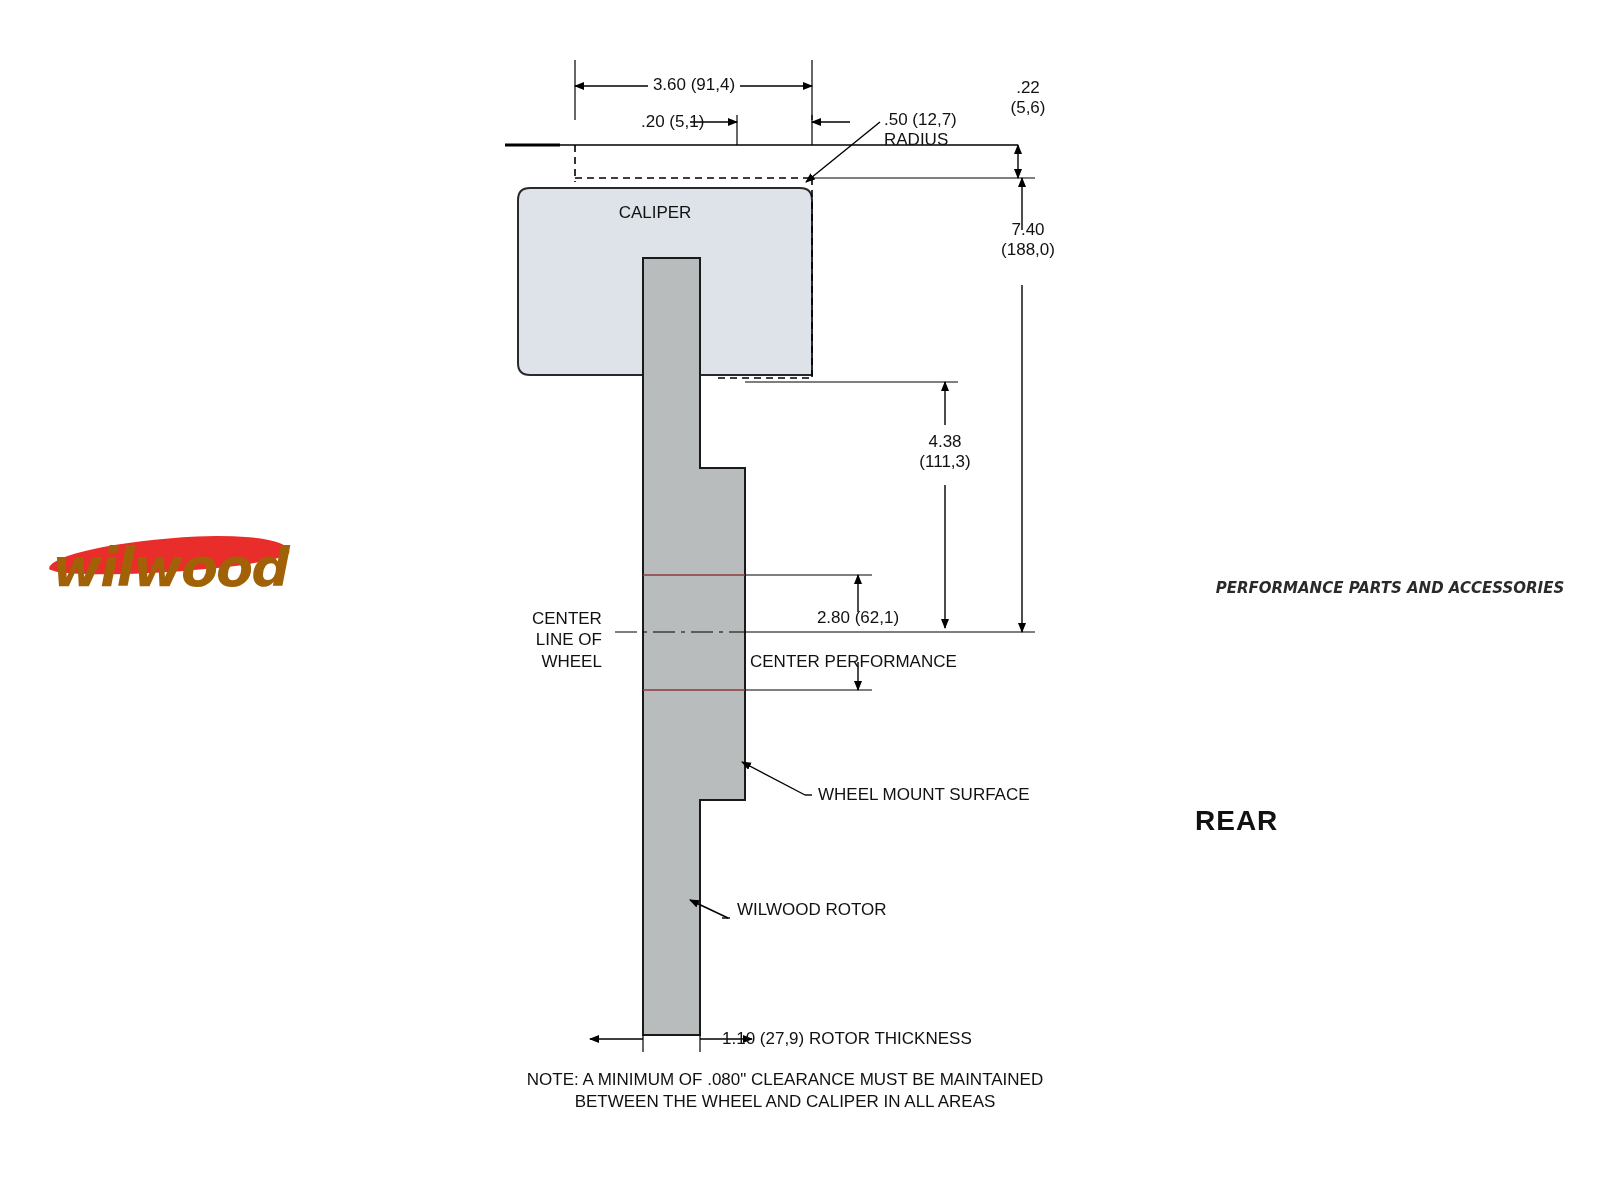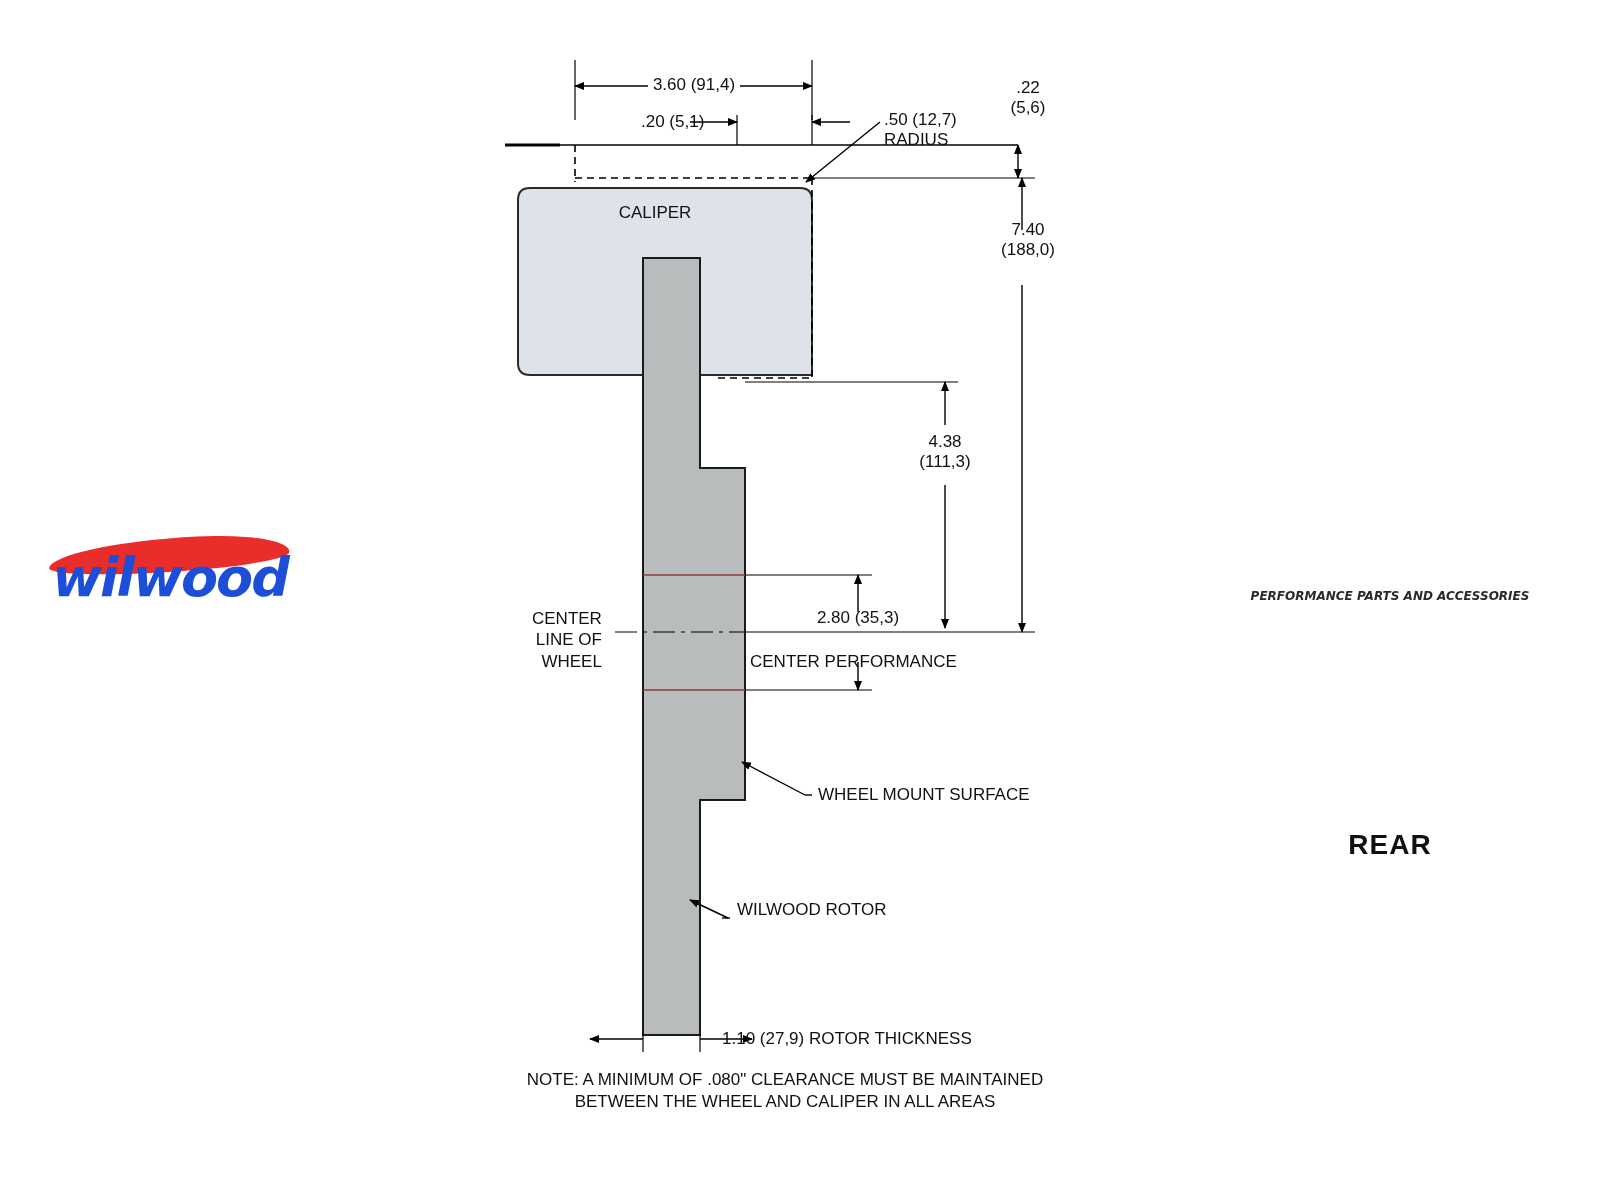--- a/index.html
+++ b/index.html
@@ -40,28 +40,28 @@
   
   .wilwood-logo {
     position: absolute;
     left: 10px;
     top: 520px;
     width: 320px;
     height: 130px;
   }
   .wilwood-word {
     position: absolute;
-    left: 0; top: 26px;
+    left: 0; top: 16px;
     width: 320px;
     font-family: "DejaVu Sans", sans-serif;
     font-size: 54px;
     font-weight: bold;
     font-style: italic;
     letter-spacing: -2px;
-    color: #1d4ed8;
+    color: #a16207;
     text-align: center;
   }
   .wilwood-swoosh {
     position: absolute;
     left: 40px;
     top: 18px;
     width: 240px;
     height: 34px;
     background: #e8221f;
     border-radius: 60% 40% 55% 45% / 70% 60% 40% 30%;
@@ -98,42 +98,41 @@
     font-size: 50px;
     font-weight: bold;
     font-style: italic;
     letter-spacing: -1px;
     color: #f2f2f2;
     -webkit-text-stroke: 2px #1a1a1a;
     text-shadow: 2px 2px 0 #9a9a9a;
   }
   .accesspeed-sub {
     position: absolute;
-    left: 0; top: 64px;
-    width: 390px;
-    text-align: center;
-    font-family: "DejaVu Sans", sans-serif;
-    font-size: 12px;
+    left: 0; top: 54px;
+    width: 390px;
+    text-align: center;
+    font-family: "DejaVu Sans", sans-serif;
+    font-size: 15px;
     font-weight: bold;
     font-style: italic;
     letter-spacing: 0px;
     color: #2a2a2a;
   }
   .rear-label {
     position: absolute;
     left: 1195px;
     top: 805px;
     width: 390px;
-    text-align: center;
+    text-align: left;
     font-family: "Liberation Sans", sans-serif;
     font-size: 28px;
     font-weight: bold;
     letter-spacing: 1px;
     color: #111;
-    margin-top: 24px;
   }
 </style>
 </head>
 <body>
 
 <div class="stage">
 
   <svg class="diagram" viewBox="0 0 1600 1200">
     <defs>
       <marker id="arrow-end" markerWidth="10" markerHeight="8" refX="9" refY="4" orient="auto" markerUnits="userSpaceOnUse">
@@ -233,21 +232,21 @@
   <div class="txt" style="left:641px; top:112px;">.20 (5,1)</div>
 
   <div class="txt" style="left:884px; top:110px;">.50 (12,7)<br>RADIUS</div>
 
   <div class="txt center" style="left:1028px; top:78px; text-align:center;">.22<br>(5,6)</div>
 
   <div class="txt center" style="left:1028px; top:220px; text-align:center;">7.40<br>(188,0)</div>
 
   <div class="txt center" style="left:945px; top:432px; text-align:center;">4.38<br>(111,3)</div>
 
-  <div class="txt center" style="left:858px; top:608px;">2.80 (35,3)</div>
+  <div class="txt center" style="left:858px; top:608px;">2.80 (62,1)</div>
 
   <div class="txt" style="left:750px; top:652px;">CENTER PERFORMANCE</div>
 
   <div class="txt center" style="left:655px; top:203px;">CALIPER</div>
 
   <div class="txt" style="left:532px; top:608px; line-height:1.25;text-align:right;">CENTER<br>LINE OF<br>WHEEL</div>
 
   <div class="txt" style="left:818px; top:785px;">WHEEL MOUNT SURFACE</div>
 
   <div class="txt" style="left:737px; top:900px;">WILWOOD ROTOR</div>

